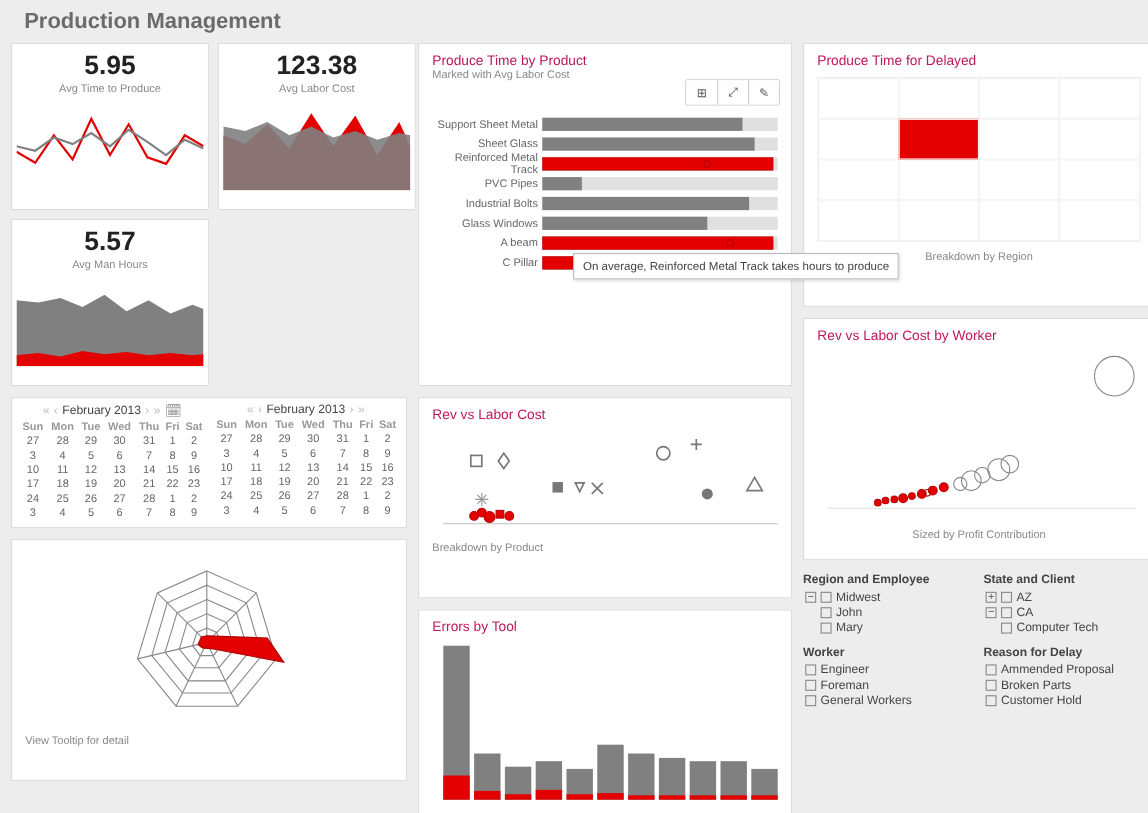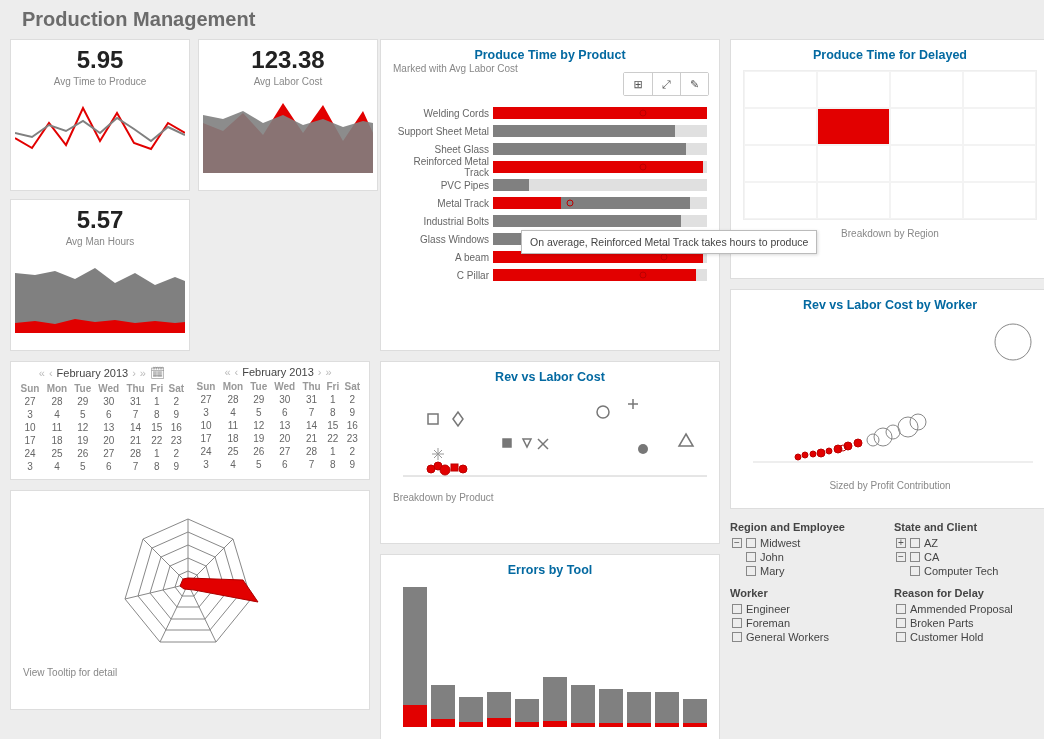--- a/index.html
+++ b/index.html
@@ -1,21 +1,21 @@
 <!DOCTYPE html>
 <html><head>
 <meta charset="utf-8">
 <style>
 * { box-sizing: border-box; margin: 0; padding: 0; font-family: Arial, Helvetica, sans-serif; }
 body { background: #ededed; width: 1044px; height: 739px; overflow: hidden; padding: 6px 10px; }
 .page-title { color: #6b6b6b; font-size: 20px; margin: 2px 0 8px 12px; }
 .grid { display: grid; grid-template-columns: 360px 340px 320px; gap: 10px; }
 
 .card { background: #fff; border: 1px solid #ddd; padding: 8px 12px 6px 12px; position: relative; }
-.card .title { font-size: 12.5px; font-weight: 700; color: #0369a1; text-align: center; }
+.card .title { font-size: 12.5px; font-weight: 400; color: #be185d; }
 .card .subtitle { font-size: 10px; color: #888; margin-top: 1px; }
 .caption { font-size: 10px; color: #888; margin-top: 4px; }
 
 
 .kpi-wrap { display: grid; grid-template-columns: 1fr 1fr 1fr; gap: 8px; }
 .kpi { background:#fff; border:1px solid #ddd; padding:6px 4px 0 4px; height:152px; display:flex; flex-direction:column; align-items:center; }
 .kpi .val { font-size: 24px; font-weight:700; color:#222; }
 .kpi .lbl { font-size:10px; color:#888; margin-top:2px; }
 .kpi svg { margin-top:6px; }
 
@@ -321,28 +321,20 @@
     <div class="card produce-time">
       <div class="title">Produce Time by Product</div>
       <div class="subtitle">Marked with Avg Labor Cost</div>
       <div class="toolbar">
         <button>⊞</button>
         <button>⤢</button>
         <button>✎</button>
       </div>
       <div id="bt-rows" style="margin-top:30px;">
           <div class="btrow">
-            <div class="rlabel">Welding Cords</div>
-  <div class="track">
-    <div class="gray" style="width:100%"></div>
-    <div class="red" style="width:100%"></div>
-    <div class="dot" style="left:70%"></div>
-  </div>
-          </div>
-          <div class="btrow">
             <div class="rlabel">Support Sheet Metal</div>
   <div class="track">
     <div class="gray" style="width:85%"></div>
 
   </div>
           </div>
           <div class="btrow">
             <div class="rlabel">Sheet Glass</div>
   <div class="track">
     <div class="gray" style="width:90%"></div>
@@ -355,28 +347,20 @@
     <div class="gray" style="width:98%"></div>
     <div class="red" style="width:98%"></div>
     <div class="dot" style="left:70%"></div>
   </div>
           </div>
           <div class="btrow">
             <div class="rlabel">PVC Pipes</div>
   <div class="track">
     <div class="gray" style="width:17%"></div>
 
-  </div>
-          </div>
-          <div class="btrow">
-            <div class="rlabel">Metal Track</div>
-  <div class="track">
-    <div class="gray" style="width:92%"></div>
-    <div class="red" style="width:32%"></div>
-    <div class="dot" style="left:36%"></div>
   </div>
           </div>
           <div class="btrow">
             <div class="rlabel">Industrial Bolts</div>
   <div class="track">
     <div class="gray" style="width:88%"></div>
 
   </div>
           </div>
           <div class="btrow">

